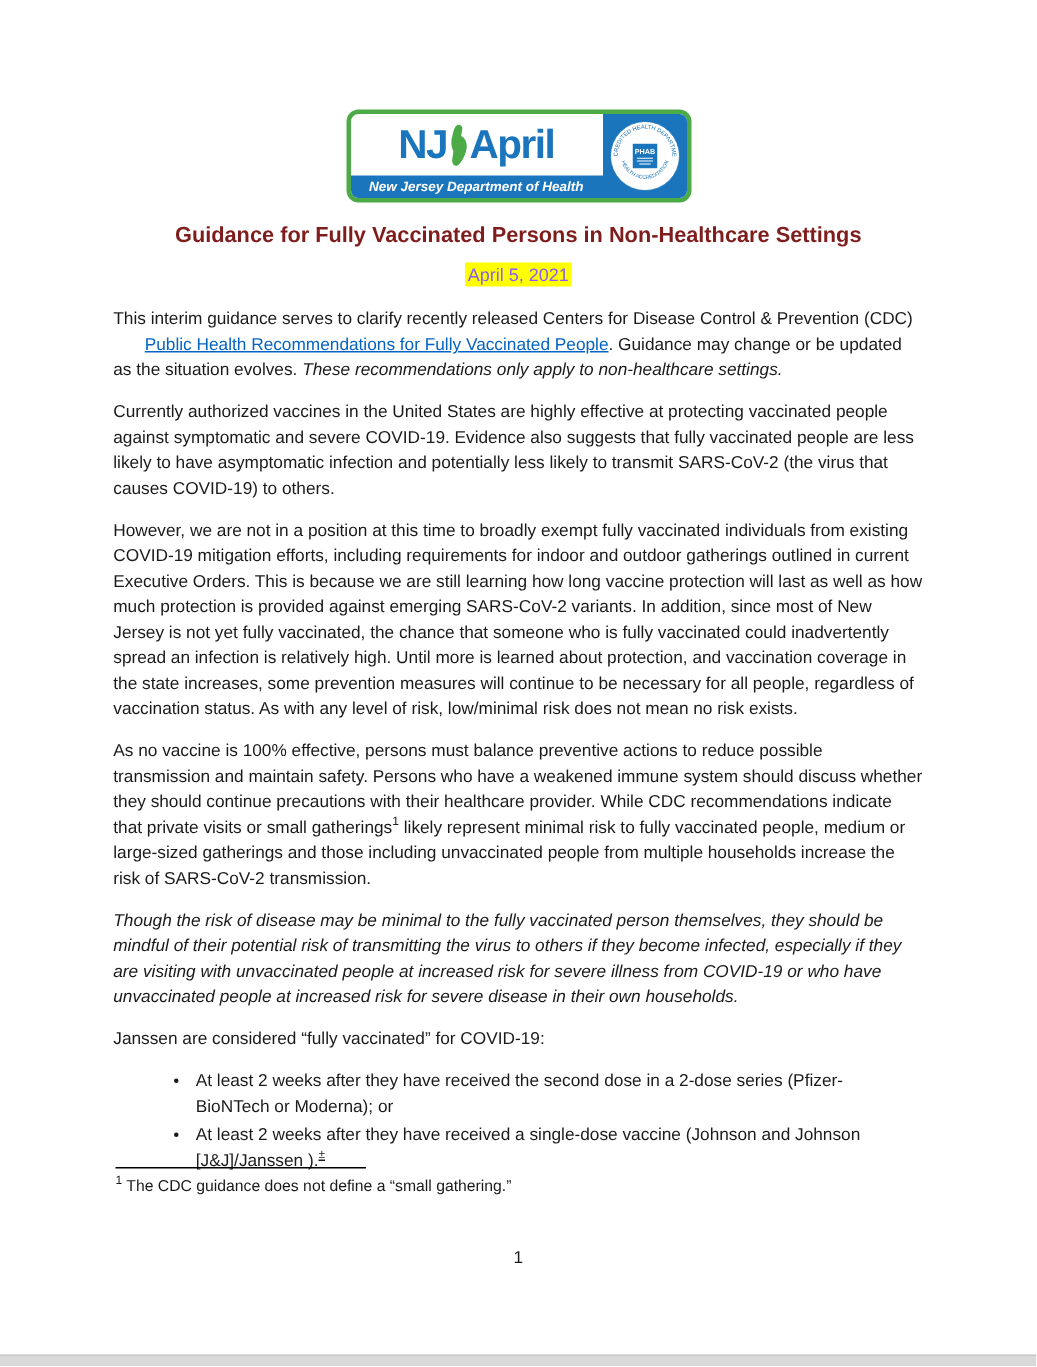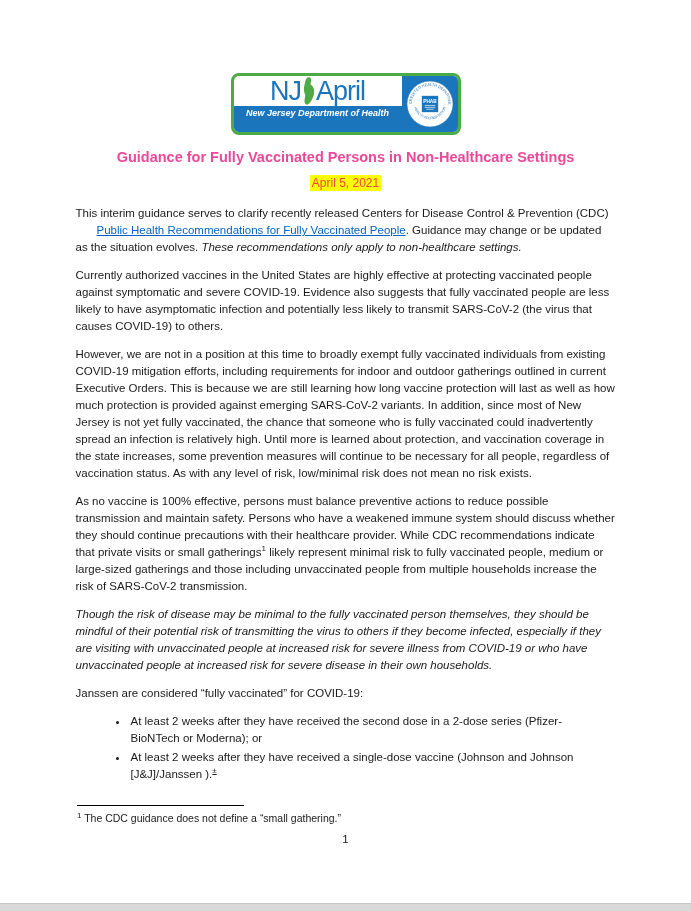--- a/index.html
+++ b/index.html
@@ -24,75 +24,75 @@
     background: #ffffff;
     display: flex;
     overflow: hidden;
   }
   .logo-left { flex: 1; display: flex; flex-direction: column; min-width: 0; }
   .logo-wordmark {
     flex: 1;
     display: flex;
     align-items: center;
     justify-content: center;
-    font-weight: normal;
+    font-weight: bold;
     color: #1b75bc;
     font-size: 27px;
     letter-spacing: -1px;
     line-height: 1;
   }
   .logo-wordmark .nj-state { margin: 0 1px; display: block; }
   .logo-band {
     background: #1b75bc;
     color: #ffffff;
     font-size: 9px;
     font-weight: bold;
     font-style: italic;
     text-align: center;
-    padding: 2px 0 14px 0;
+    padding: 2px 0 3px 0;
     white-space: nowrap;
   }
   .logo-right {
     width: 56px;
     background: #1b75bc;
     display: flex;
     align-items: center;
     justify-content: center;
   }
 
   
   .doc-title {
     margin-top: 14px;
     text-align: center;
     font-weight: bold;
     font-size: 14.5px;
-    color: #ec4899;
+    color: #7f1d1d;
   }
   .doc-date-row { text-align: center; margin-top: 11px; font-size: 12px; }
-  .doc-date { background: #ffff00; padding: 1px 2px; color: #ef4444; }
+  .doc-date { background: #ffff00; padding: 1px 2px; color: #8b5cf6; }
 
   
   .content {
     width: 540px;
     margin: 15px auto 0 auto;
     font-size: 11.5px;
     line-height: 17px;
     text-align: left;
   }
   .content p { margin: 0 0 11px 0; }
   .hyperlink { color: #0563c1; text-decoration: underline; cursor: pointer; padding-left: 21px; }
   .bi { font-weight: normal; font-style: italic; }
   sup { font-size: 8px; line-height: 0; }
   .sup-link { text-decoration: underline; }
 
   ul.bullets { margin: 0 14px 11px 0; padding-left: 53px; }
   ul.bullets li { margin: 0 0 2px 0; padding-left: 2px; }
 
   
-  .footnote-block { position: absolute; left: 77px; top: 805px; width: 540px; }
+  .footnote-block { position: absolute; left: 77px; top: 778px; width: 540px; }
   .footnote-rule { width: 167px; border-top: 1.5px solid #000000; margin: 0 0 5px 0; }
   .footnote-text { font-size: 10.5px; line-height: 14px; color: #1a1a1a; }
   .page-number { position: absolute; top: 833px; left: 0; width: 100%; text-align: center; font-size: 11.5px; }
   .bottom-bar { position: absolute; bottom: 0; left: 0; width: 100%; height: 8px; background: #d9d9d9; border-top: 1px solid #c9c9c9; }
 </style>
 </head>
 <body>
 
 <div class="page">
 

